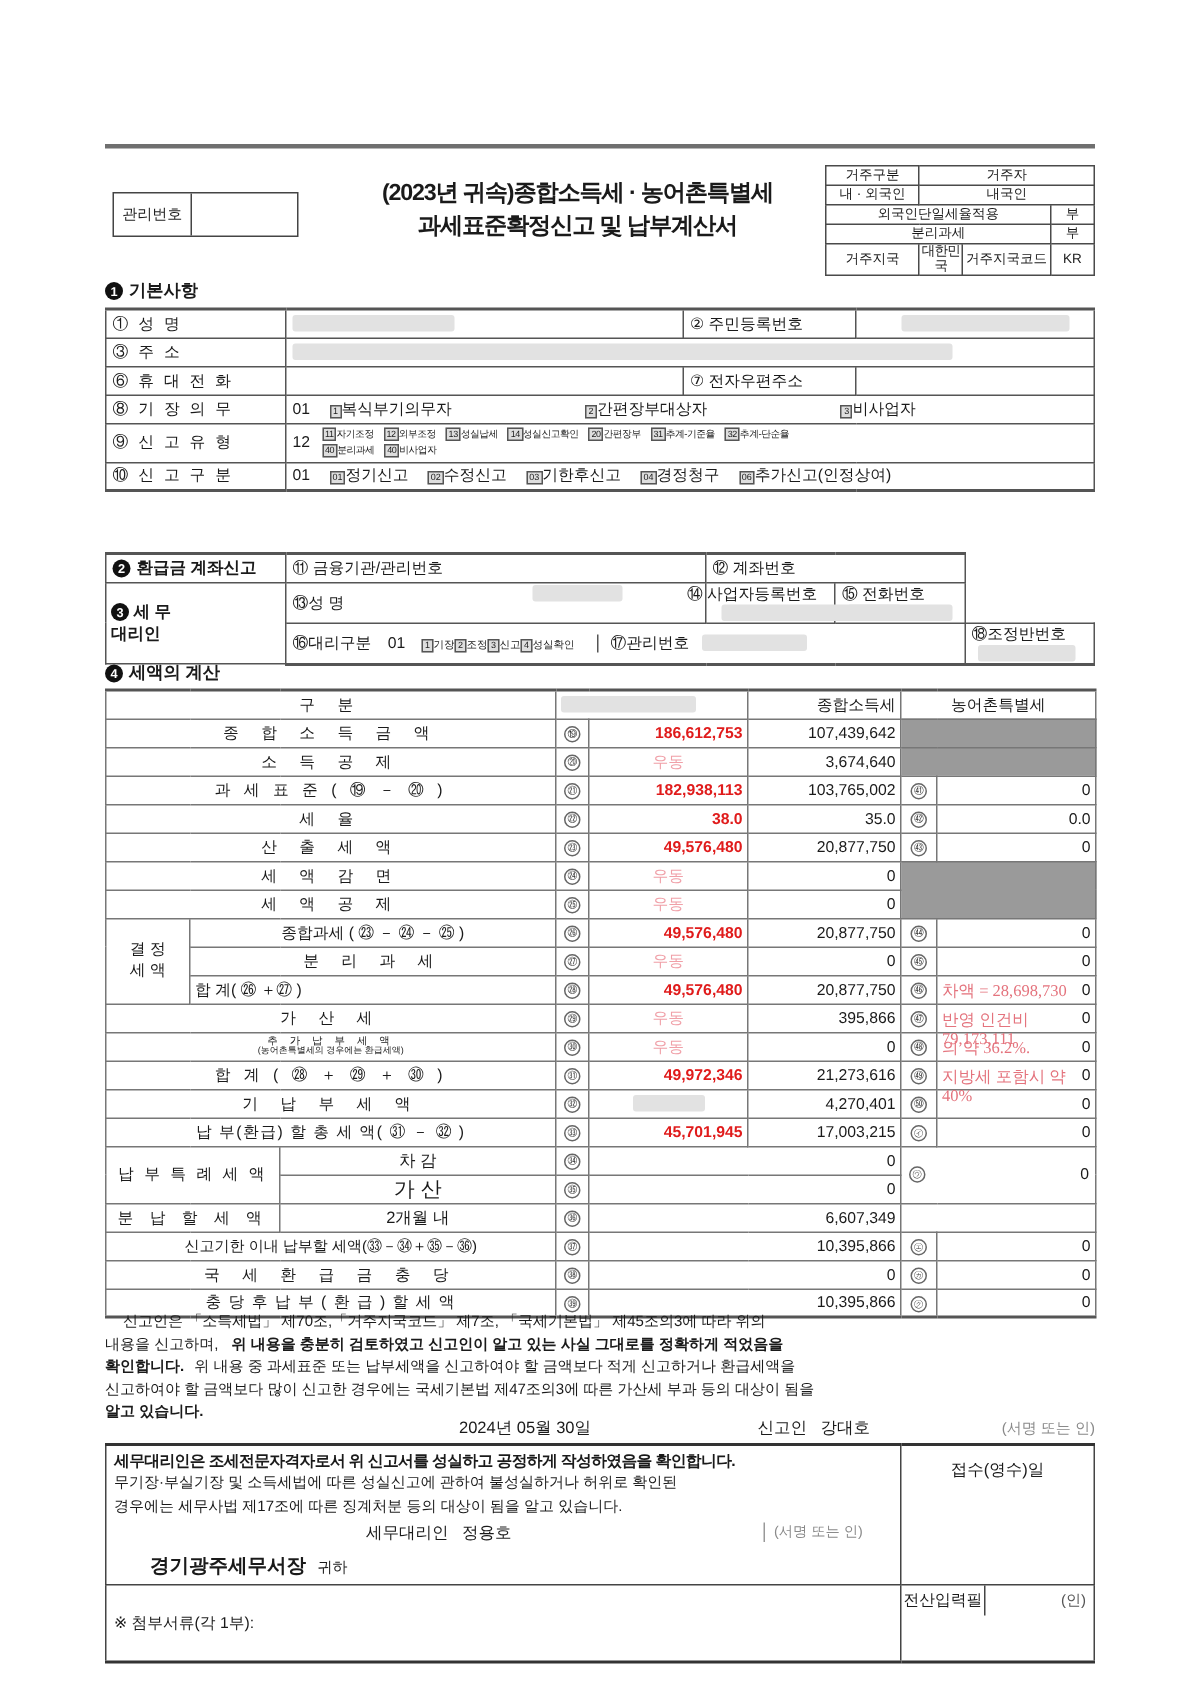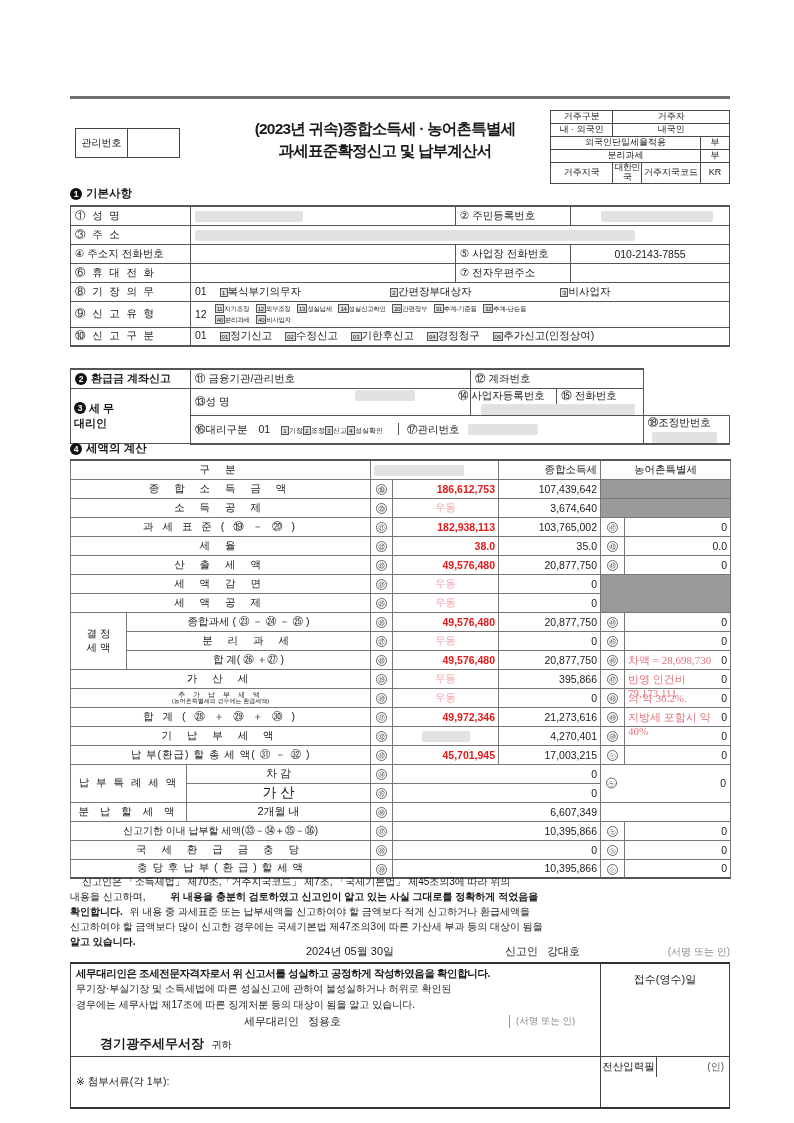--- a/index.html
+++ b/index.html
@@ -10,21 +10,21 @@
     font-family:"Liberation Sans","DejaVu Sans",sans-serif;
     color:#1a1a1a;
     -webkit-font-smoothing:none;
   }
   .page { position:relative; width:794px; height:1123px; padding:0; }
 
   .topbar { position:absolute; left:70px; top:96px; width:660px; height:3px; background:#6f6f6f; }
 
   
   .header { position:absolute; left:70px; top:110px; width:660px; height:66px; }
-  .mgmt-box { position:absolute; left:5px; top:18px; width:105px; height:30px; border:1px solid #444; display:flex; }
+  .mgmt-box { position:absolute; left:5px; top:18px; width:124px; height:30px; border:1px solid #444; display:flex; }
   .mgmt-lbl { width:52px; display:flex; align-items:center; justify-content:center; font-size:10px; border-right:1px solid #444; }
   .mgmt-val { flex:1; }
 
   .title-wrap { position:absolute; left:150px; top:8px; width:330px; text-align:center; }
   .title-line { font-size:15.5px; font-weight:bold; letter-spacing:-0.8px; line-height:1.45; white-space:nowrap; }
 
   .resid-tbl { position:absolute; left:480px; top:0px; width:180px; border-collapse:collapse; }
   .resid-tbl td { border:1px solid #4a4a4a; font-size:9px; text-align:center; height:13px; padding:0 1px; line-height:1.1; }
   .tiny { font-size:6.5px; letter-spacing:-0.5px; }
 
@@ -125,26 +125,20 @@
       <tbody>
           <tr>
         <td class="topline" style="width:120px"><span class="lbl">① 성    명</span></td>
         <td class="topline" style="width:265px"><span class="redact" style="width:108px"></span></td>
         <td class="topline" style="width:115px"><span>② 주민등록번호</span></td>
         <td class="topline"><span class="redact" style="width:112px;margin-left:26px"></span></td>
       </tr>
       <tr>
         <td><span class="lbl">③ 주    소</span></td>
         <td colspan="3"><span class="redact" style="width:440px"></span></td>
-      </tr>
-      <tr>
-        <td><span>④ 주소지 전화번호</span></td>
-        <td></td>
-        <td><span>⑤ 사업장 전화번호</span></td>
-        <td style="text-align:center">010-2143-7855</td>
       </tr>
       <tr>
         <td><span class="lbl">⑥ 휴 대 전 화</span></td>
         <td></td>
         <td><span>⑦ 전자우편주소</span></td>
         <td></td>
       </tr>
       <tr>
         <td><span class="lbl">⑧ 기 장 의 무</span></td>
         <td colspan="3">
@@ -333,21 +327,21 @@
       <tr>
         <td colspan="2" class="c-div">분      리      과      세</td>
         <td class="c-num"><span class="cnum">㉗</span></td>
         <td class="c-val strike" style="text-align:center">우동</td>
         <td class="c-val">0</td>
         <td class="c-num"><span class="cnum">㊺</span></td>
         <td class="c-val">0</td>
       </tr>
 
       <tr>
-        <td colspan="2" style="text-align:center">합            계( ㉖ ＋㉗ )</td>
+        <td colspan="2" style="">합            계( ㉖ ＋㉗ )</td>
         <td class="c-num"><span class="cnum">㉘</span></td>
         <td class="c-val redv">49,576,480</td>
         <td class="c-val">20,877,750</td>
         <td class="c-num"><span class="cnum">㊻</span></td>
         <td style="position:relative">
           <span class="handw" style="position:absolute;left:3px;top:2px">차액 = 28,698,730</span>
           <span style="float:right">0</span>
         </td>
       </tr>
 
@@ -456,21 +450,21 @@
         <td class="c-val botline">0</td>
       </tr>
     </tbody>
       </table>
   </div>
 
   <div class="decl" style="top:874px;">
     <div style="padding-left:12px">신고인은 「소득세법」 제70조,「거주지국코드」 제7조, 「국세기본법」 제45조의3에 따라 위의</div>
     <div>
       <span>내용을 신고하며,</span>
-      <b style="margin-left:22px">위 내용을 충분히 검토하였고 신고인이 알고 있는 사실 그대로를 정확하게 적었음을</b>
+      <b style="margin-left:6px">위 내용을 충분히 검토하였고 신고인이 알고 있는 사실 그대로를 정확하게 적었음을</b>
     </div>
     <div>
       <b>확인합니다.</b>
       <span style="margin-left:4px">위 내용 중 과세표준 또는 납부세액을 신고하여야 할 금액보다 적게 신고하거나 환급세액을</span>
     </div>
     <div>신고하여야 할 금액보다 많이 신고한 경우에는  국세기본법 제47조의3에 따른 가산세 부과 등의 대상이 됨을</div>
     <div><b>알고 있습니다.</b></div>
   </div>
 
   <div class="sec" style="top:944px;">

